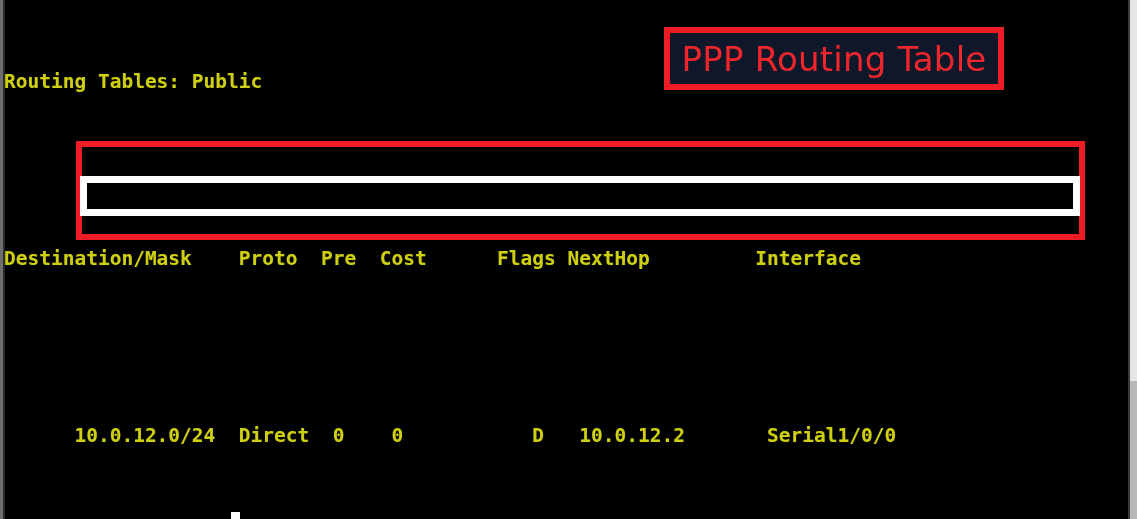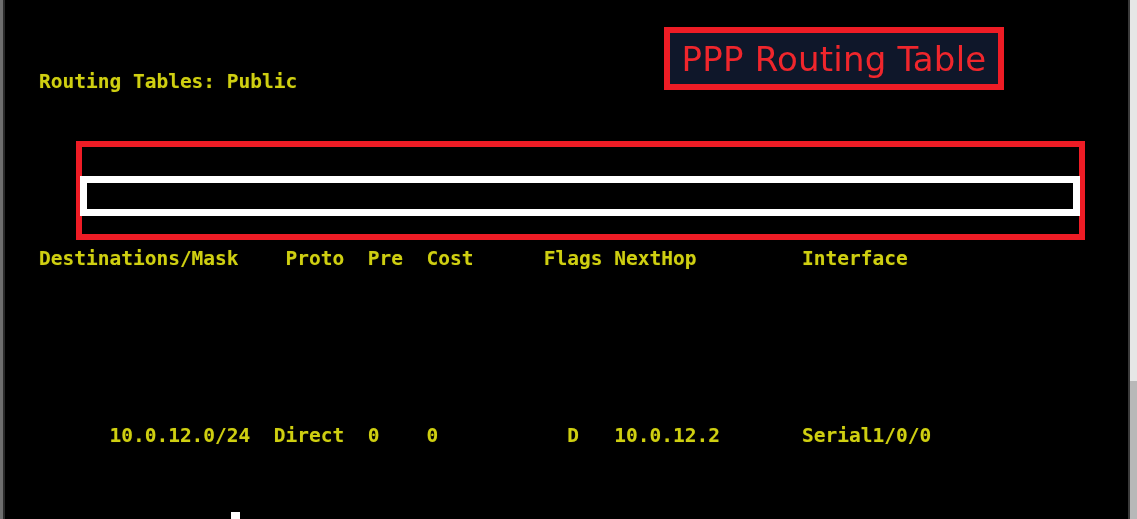--- a/index.html
+++ b/index.html
@@ -65,21 +65,20 @@
     font-size: 19.5px;
     line-height: 29.5px;
     letter-spacing: 0px;
     white-space: pre;
     font-weight: bold;
     text-shadow: 0 0 1px rgba(180,180,0,0.35);
   }
   .term .line {
     white-space: pre;
     height: 29.5px;
-    padding-left: 35px;
   }
   .term .spacer { height: 29.5px; }
 
   
   .hl-red {
     position: absolute;
     left: 76px;
     top: 141px;
     width: 1009px;
     height: 99px;
@@ -137,21 +136,21 @@
 <body>
 
 <div id="screen">
 
   <div class="edge-left"></div>
   <div class="edge-left-inner"></div>
 
   <div class="term">
     <div class="line">Routing Tables: Public</div>
     <div class="spacer"></div>
-    <div class="line">Destinations/Mask    Proto  Pre  Cost      Flags NextHop         Interface</div>
+    <div class="line">Destination/Mask    Proto  Pre  Cost      Flags NextHop         Interface</div>
     <div class="spacer"></div>
     <div class="line">      10.0.12.0/24  Direct  0    0           D   10.0.12.2       Serial1/0/0</div>
     
     
     
     
     
     
     
     

